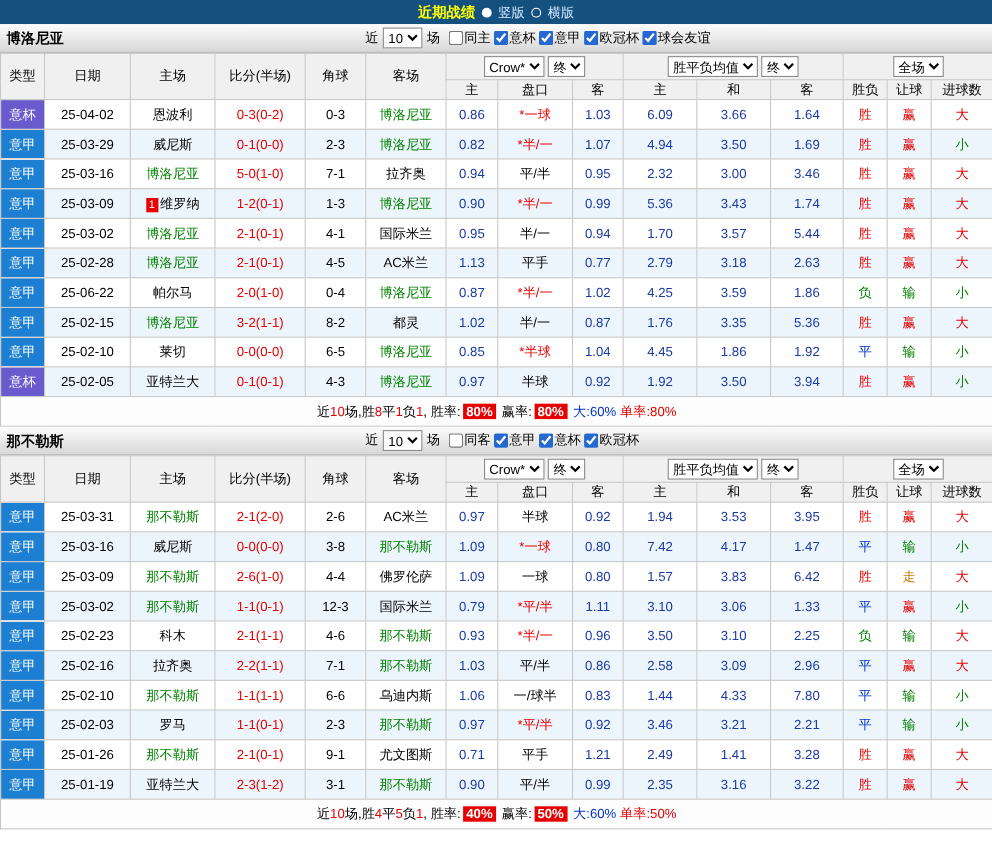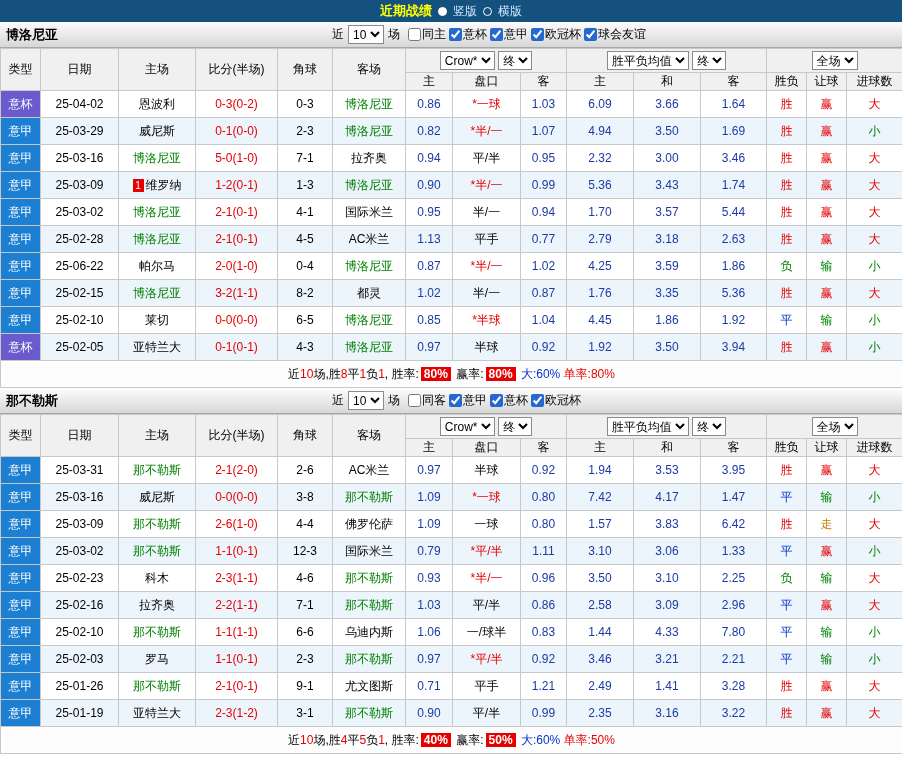--- a/index.html
+++ b/index.html
@@ -449,21 +449,21 @@
         <td class="odds">3.06</td>
         <td class="odds">1.33</td>
         <td style="color: rgb(0, 51, 204);">平</td>
         <td style="color: rgb(230, 0, 0);">赢</td>
         <td style="color: rgb(0, 128, 0);">小</td>
       </tr>
       <tr>
         <td class="lg" style="background: rgb(29, 127, 209);">意甲</td>
         <td>25-02-23</td>
         <td><span>科木</span></td>
-        <td class="score">2-3(1-1)</td>
+        <td class="score">2-1(1-1)</td>
         <td>4-6</td>
         <td><span class="team-green">那不勒斯</span></td>
         <td class="odds">0.93</td>
         <td class="pk-red">*半/一</td>
         <td class="odds">0.96</td>
         <td class="odds">3.50</td>
         <td class="odds">3.10</td>
         <td class="odds">2.25</td>
         <td style="color: rgb(0, 128, 0);">负</td>
         <td style="color: rgb(0, 128, 0);">输</td>

